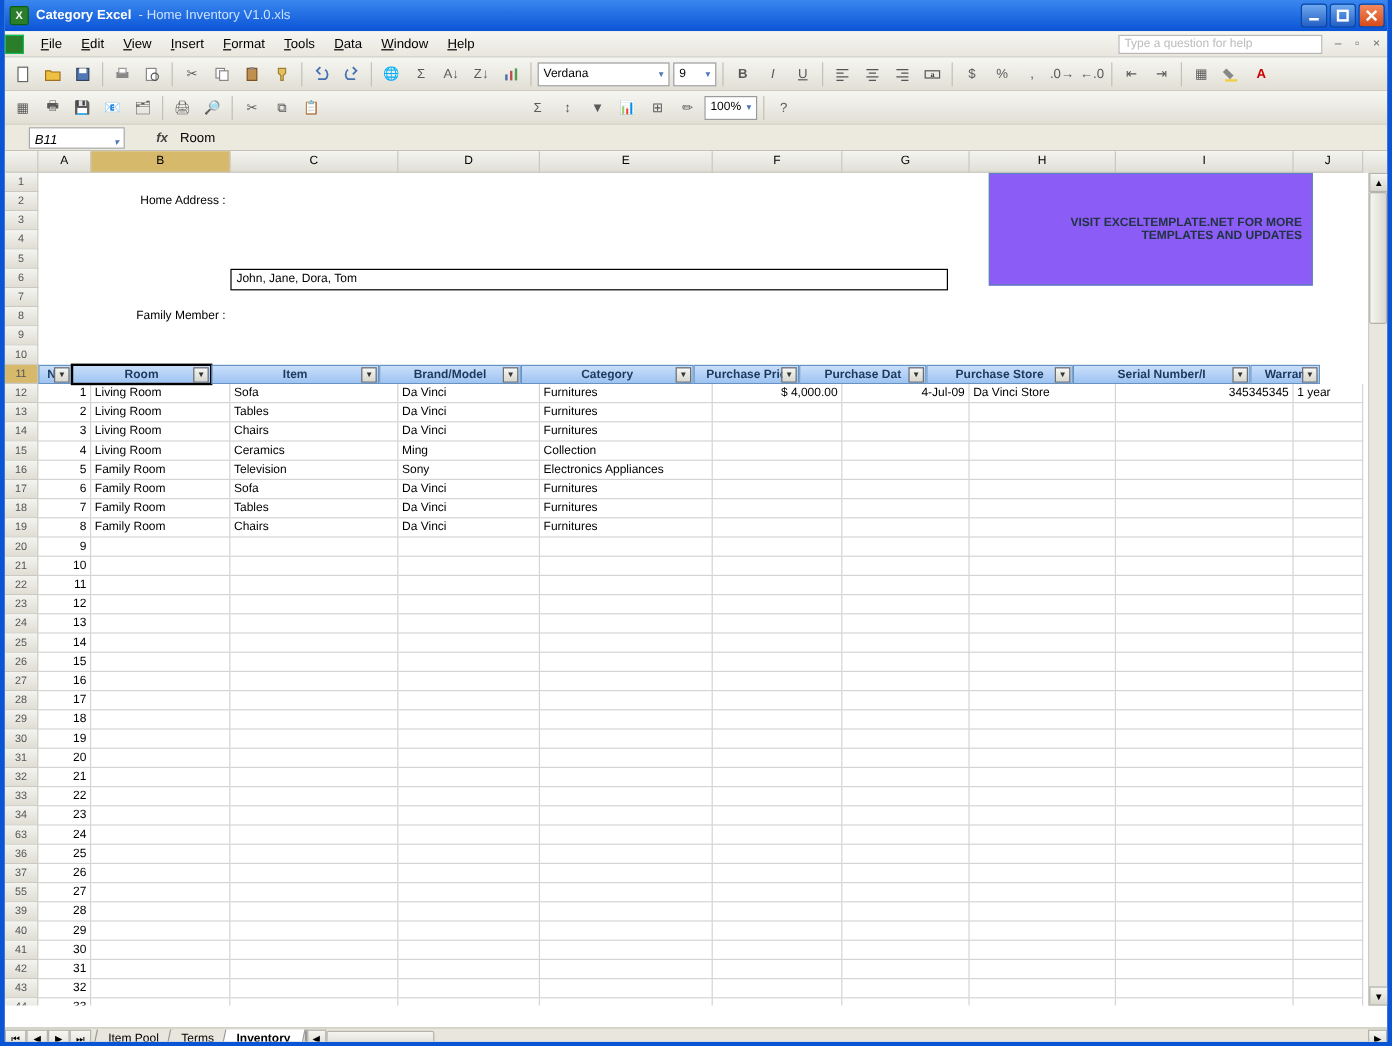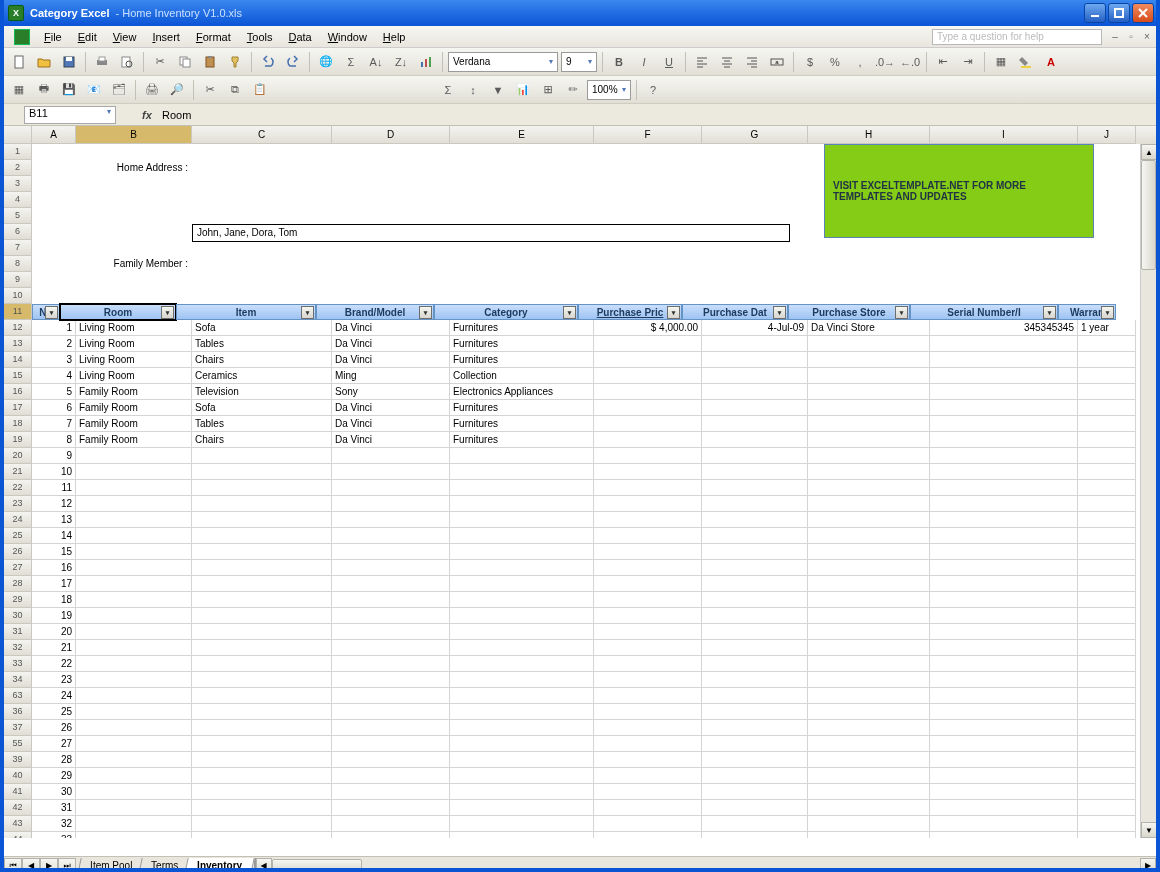--- a/index.html
+++ b/index.html
@@ -19,21 +19,21 @@
 .titlebar .apptitle{color:#fff;margin:0 6px;}
 .titlebar .doctitle{color:#c9e1ff;font-weight:normal;}
 .titlebar .spacer{flex:1;}
 .winbtn{width:22px;height:20px;margin-left:2px;border:1px solid #0846a6;border-radius:3px;
   background:linear-gradient(#6fa9ef,#245fc4);display:flex;align-items:center;justify-content:center;
   color:#fff;font-weight:bold;font-size:12px;cursor:pointer;}
 .winbtn.close{background:linear-gradient(#f28a5e,#d64b1a);}
 .winbtn svg{width:12px;height:12px;stroke:#fff;stroke-width:2;fill:none;}
 
 .menubar{height:22px;background:linear-gradient(#f6f6f2,#e8e6dd);display:flex;align-items:center;
-  border-bottom:1px solid #ccc;padding-left:10px;gap:2px;}
+  border-bottom:1px solid #ccc;padding-left:0;gap:2px;}
 .menubar .xic2{width:16px;height:16px;background:#2a7e2a;border:1px solid #1b5;margin-right:4px;}
 .menuitem{padding:3px 8px;cursor:pointer;}
 .menuitem u{text-decoration:underline;}
 .menubar .spacer{flex:1;}
 .askbox{width:170px;height:16px;border:1px solid #b8b8b8;background:#fff;color:#bbb;
   font-size:10px;padding:0 4px;display:flex;align-items:center;margin-right:4px;}
 .docctl{display:flex;gap:2px;margin-right:2px;}
 .docctl span{width:14px;height:14px;display:flex;align-items:center;justify-content:center;
   font-size:10px;color:#666;cursor:pointer;}
 
@@ -44,22 +44,22 @@
 .tbtn svg{width:14px;height:14px;}
 .sep{width:1px;height:20px;background:#c3c0b5;margin:0 2px;}
 .combo{height:20px;border:1px solid #9b9b9b;background:#fff;display:flex;align-items:center;
   font-size:10px;padding:0 4px;cursor:pointer;}
 .combo .dd{margin-left:auto;color:#5077b8;font-size:8px;}
 .fontname{width:110px;}
 .fontsize{width:36px;}
 .zoomsel{width:44px;}
 
 .fbar{height:22px;background:#eceade;display:flex;align-items:center;border-bottom:1px solid #c3c0b5;}
-.namebox{width:92px;height:18px;border:1px solid #a8a8a8;background:#fff;margin:0 2px 0 20px;
-  padding:0 4px;display:flex;align-items:flex-start;}
+.namebox{width:80px;height:18px;border:1px solid #a8a8a8;background:#fff;margin:0 2px 0 20px;
+  padding:0 4px;display:flex;align-items:flex-end;font-style:italic;}
 .namebox .dd{margin-left:auto;color:#5077b8;font-size:8px;}
 .fx{width:18px;height:18px;display:flex;align-items:center;justify-content:center;
   font-style:italic;font-weight:bold;color:#444;cursor:pointer;margin-left:20px;}
 .fval{margin-left:6px;}
 
 .workbook{position:relative;height:730px;background:#fff;}
 .colhead{display:flex;height:18px;background:linear-gradient(#f3f3f0,#e0ded4);}
 .corner{width:28px;height:18px;border-right:1px solid #c9c9c1;border-bottom:1px solid #c9c9c1;}
 .colh{height:18px;border-right:1px solid #c9c9c1;border-bottom:1px solid #c9c9c1;
   text-align:center;font-size:10px;line-height:17px;cursor:pointer;}
@@ -71,22 +71,22 @@
   line-height:15px;cursor:pointer;color:#555;}
 .rowh.sel{background:#d6b96b;}
 .cells{position:relative;flex:1;}
 .row{display:flex;height:16px;}
 .cell{height:16px;border-right:1px solid #d4d4d4;border-bottom:1px solid #d4d4d4;
   padding:0 3px;font-size:10px;line-height:15px;overflow:hidden;white-space:nowrap;
   font-family:Verdana,sans-serif;}
 .row.formrow .cell{border:none;}
 .label{text-align:right;padding-right:4px;}
 .formbox{position:absolute;border:1px solid #000;background:#fff;padding:2px 4px;font-size:10px;}
-.promo{position:absolute;background:#84cc16;border:1px solid #5a84b8;
-  display:flex;align-items:center;justify-content:center;text-align:left;
+.promo{position:absolute;background:#8b5cf6;border:1px solid #5a84b8;
+  display:flex;align-items:center;justify-content:center;text-align:right;
   font-size:10px;font-weight:bold;color:#234;padding:0 8px;}
 .thead .cell{background:linear-gradient(#c9defa,#9ec4f3);border:1px solid #6593c6;
   border-right:1px solid #6593c6;font-weight:bold;text-align:center;position:relative;
   color:#1c3a5e;}
 .ddarrow{position:absolute;right:1px;top:1px;width:13px;height:13px;border:1px solid #6e6e6e;
   background:linear-gradient(#f6f6f2,#d6d6ce);display:flex;align-items:center;justify-content:center;
   font-size:7px;color:#333;}
 .r{text-align:right;}
 .sel-cell{outline:2px solid #000;outline-offset:-1px;}
 
@@ -517,21 +517,21 @@
           <div class="cell" style="width: 122px;"></div>
           <div class="cell" style="width: 148px;"></div>
           <div class="cell" style="width: 58px;"></div>
         </div>
         <div class="row thead">
           <div class="cell" style="width: 28px;">No<span class="ddarrow">▾</span></div>
           <div class="cell sel-cell" style="width: 116px;">Room<span class="ddarrow">▾</span></div>
           <div class="cell" style="width: 140px;">Item<span class="ddarrow">▾</span></div>
           <div class="cell" style="width: 118px;">Brand/Model<span class="ddarrow">▾</span></div>
           <div class="cell" style="width: 144px;">Category<span class="ddarrow">▾</span></div>
-          <div class="cell" style="width: 104px; text-decoration: underline;">Purchase Pric<span class="ddarrow">▾</span></div>
+          <div class="cell" style="width: 88px;">Purchase Pric<span class="ddarrow">▾</span></div>
           <div class="cell" style="width: 106px;">Purchase Dat<span class="ddarrow">▾</span></div>
           <div class="cell" style="width: 122px;">Purchase Store<span class="ddarrow">▾</span></div>
           <div class="cell" style="width: 148px;">Serial Number/I<span class="ddarrow">▾</span></div>
           <div class="cell" style="width: 58px;">Warran<span class="ddarrow">▾</span></div>
         </div>
         <div class="row">
           <div class="cell r" style="width: 44px;">1</div>
           <div class="cell" style="width: 116px;">Living Room</div>
           <div class="cell" style="width: 140px;">Sofa</div>
           <div class="cell" style="width: 118px;">Da Vinci</div>

